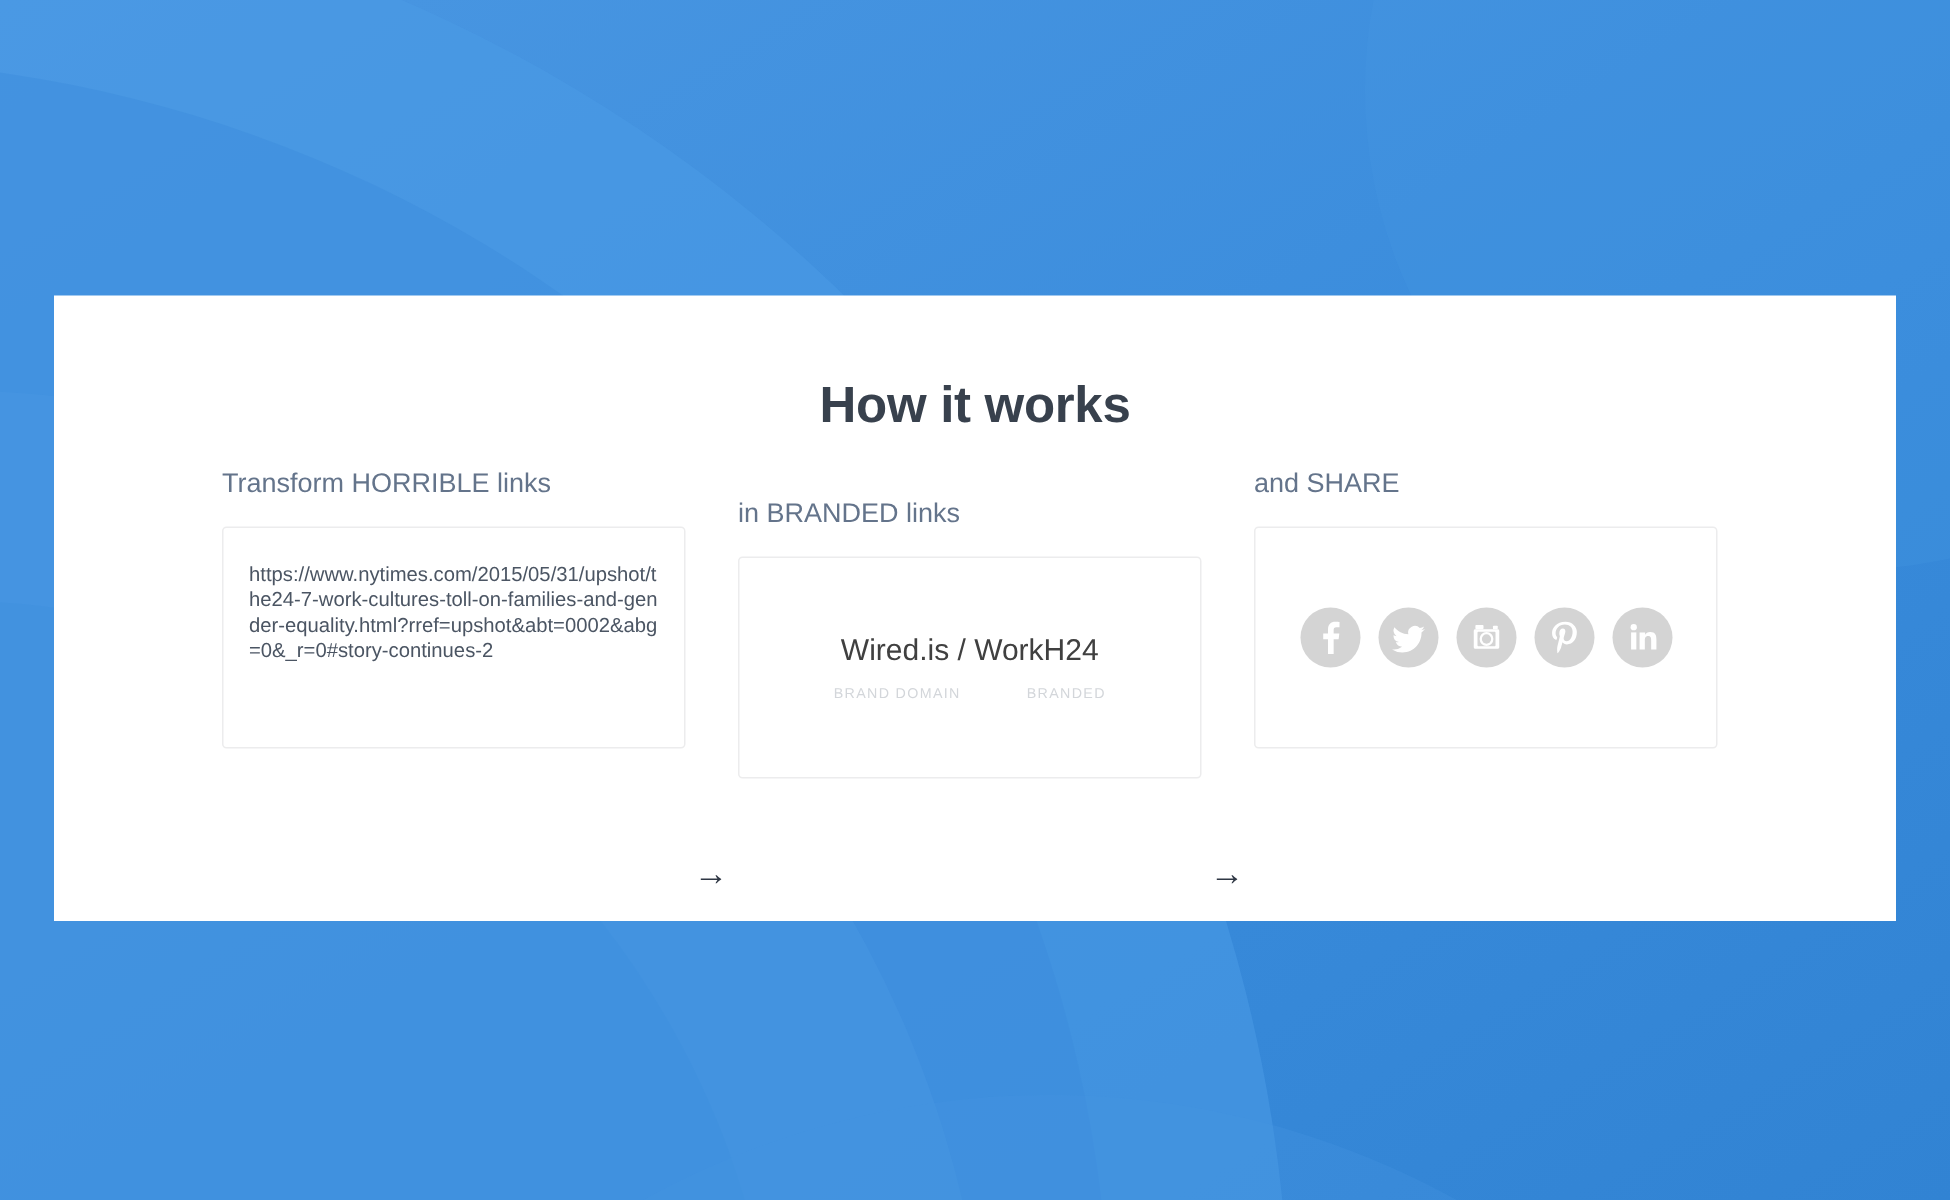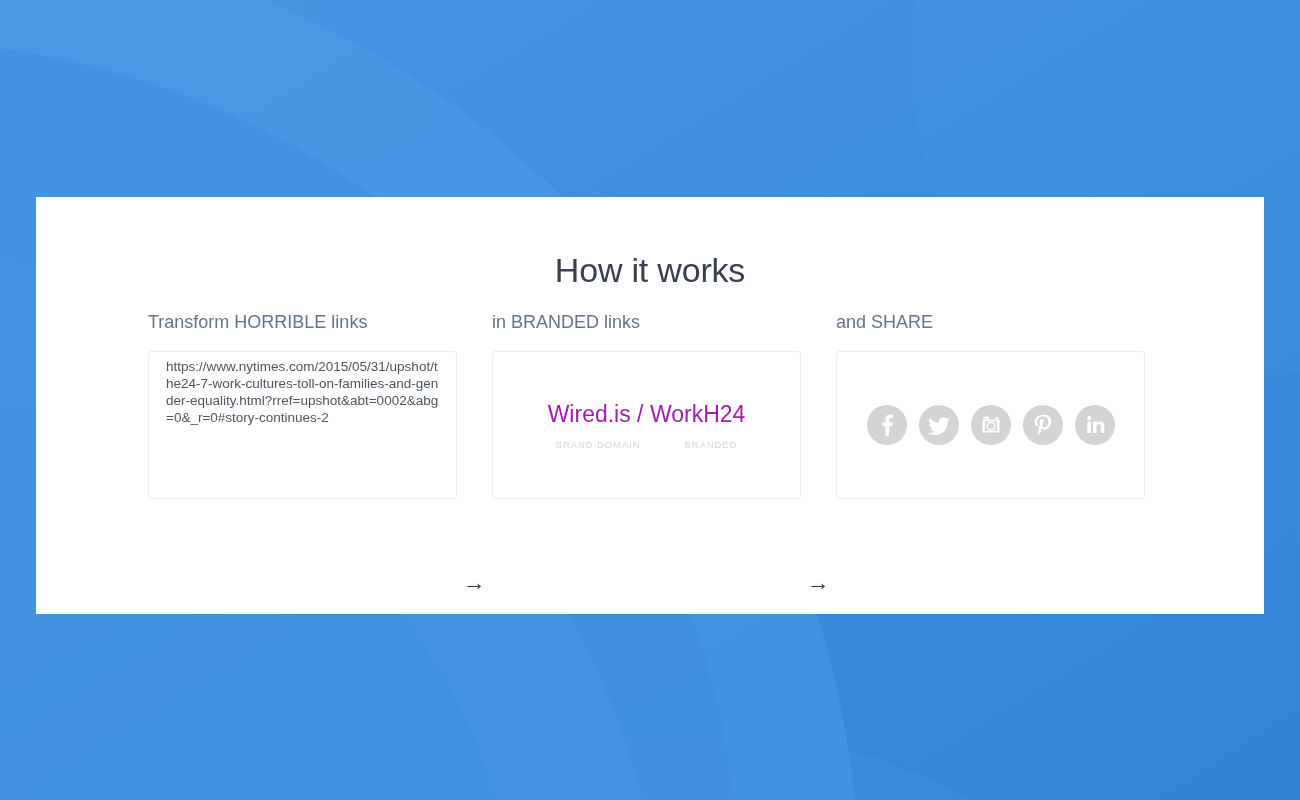--- a/index.html
+++ b/index.html
@@ -33,71 +33,71 @@
     background: #ffffff;
   }
 
   #page-title {
     position: absolute;
     left: 0;
     top: 54px;
     width: 1228px;
     text-align: center;
     font-size: 34px;
-    font-weight: normal;
+    font-weight: bold;
     color: #38414d;
     letter-spacing: -0.2px;
   }
 
   
   .step {
     position: absolute;
     top: 115px;
   }
   #step-1 { left: 112px; width: 309px; }
-  #step-2 { left: 456px; width: 309px; }
+  #step-2 { left: 456px; width: 309px; margin-top: 20px; }
   #step-3 { left: 800px; width: 309px; }
 
   .step-label {
     font-size: 18px;
     color: #64748b;
     margin-bottom: 18px;
     white-space: nowrap;
   }
 
   .step-box {
     box-sizing: border-box;
     border: 1px solid #ececed;
     border-radius: 3px;
     height: 148px;
     background: #fff;
   }
 
   
   #url-box {
-    padding: 6px 16px 0 17px;
+    padding: 22px 16px 0 17px;
   }
   #url-text {
     font-size: 13.5px;
     line-height: 17px;
     color: #4b5563;
     word-break: break-all;
     font-family: "Liberation Sans", sans-serif;
   }
 
   
   #branded-box {
     display: flex;
     flex-direction: column;
     align-items: center;
     justify-content: center;
   }
   #branded-link {
-    font-size: 23px;
-    color: #a21caf;
+    font-size: 20px;
+    color: #404040;
     white-space: nowrap;
     font-weight: normal;
   }
   #branded-sublabels {
     margin-top: 11px;
     display: flex;
     justify-content: center;
     gap: 44px;
     font-size: 9.5px;
     letter-spacing: 0.9px;

